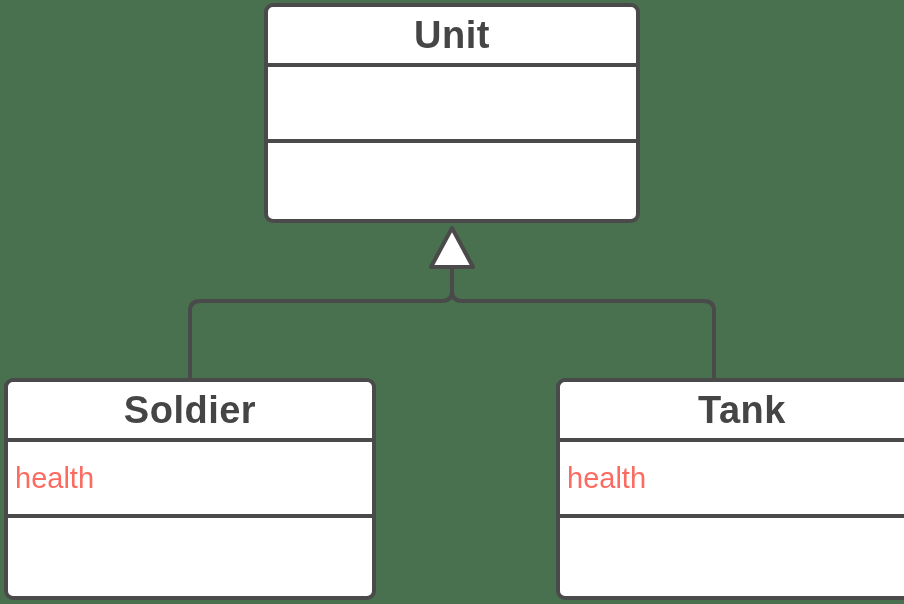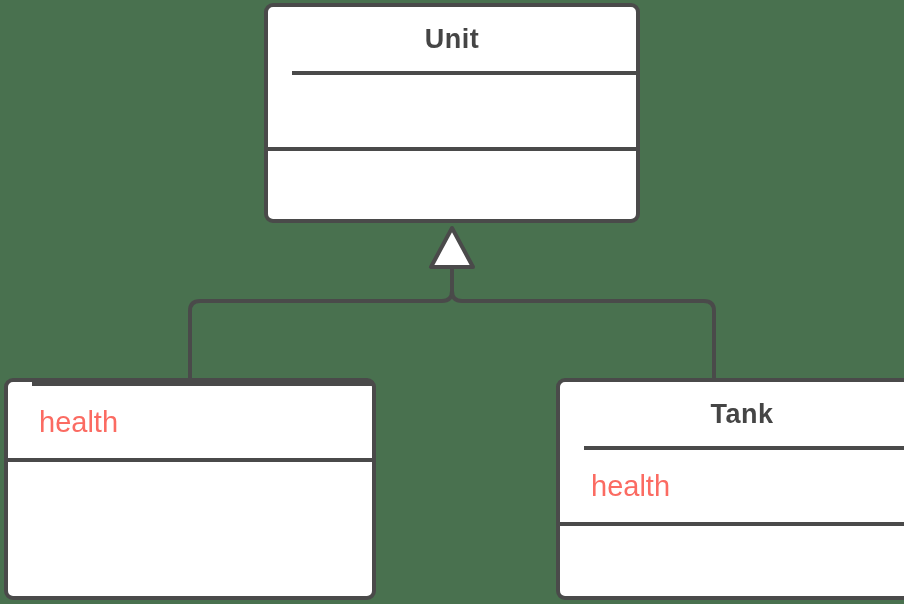--- a/index.html
+++ b/index.html
@@ -33,38 +33,37 @@
     border: 4px solid var(--border);
     border-radius: 9px;
     display: flex;
     flex-direction: column;
   }
   #unit-box    { left: 264px; top: 3px;   width: 376px; height: 220px; }
   #soldier-box { left: 4px;   top: 378px; width: 372px; height: 222px; }
   #tank-box    { left: 556px; top: 378px; width: 372px; height: 222px; }
 
   .class-title-row {
-    height: 64px;
+    height: 56px;
     display: flex;
     align-items: center;
     justify-content: center;
-    font-size: 27px;
+    font-size: 38px;
     font-weight: 700;
     color: var(--title-text);
     letter-spacing: 0.5px;
   }
   .class-attrs-row {
     height: 76px;
     border-top: 4px solid var(--border);
     display: flex;
     align-items: center;
     padding-left: 7px;
     font-size: 29px;
     color: var(--attribute-text);
-    margin-left: 24px;
   }
   .class-methods-row {
     flex: 1;
     border-top: 4px solid var(--border);
   }
   svg path.edge {
     fill: none;
     stroke: var(--border);
     stroke-width: 4;
   }
@@ -86,20 +85,21 @@
     <polygon class="arrowhead" points="452,228 431,267 473,267"></polygon>
   </svg>
 
   <div class="uml-class" id="unit-box">
     <div class="class-title-row">Unit</div>
     <div class="class-attrs-row"></div>
     <div class="class-methods-row"></div>
   </div>
 
   <div class="uml-class" id="soldier-box">
+    <div class="class-title-row">Soldier</div>
     <div class="class-attrs-row">health</div>
     <div class="class-methods-row"></div>
   </div>
 
   <div class="uml-class" id="tank-box">
     <div class="class-title-row">Tank</div>
     <div class="class-attrs-row">health</div>
     <div class="class-methods-row"></div>
   </div>
 

